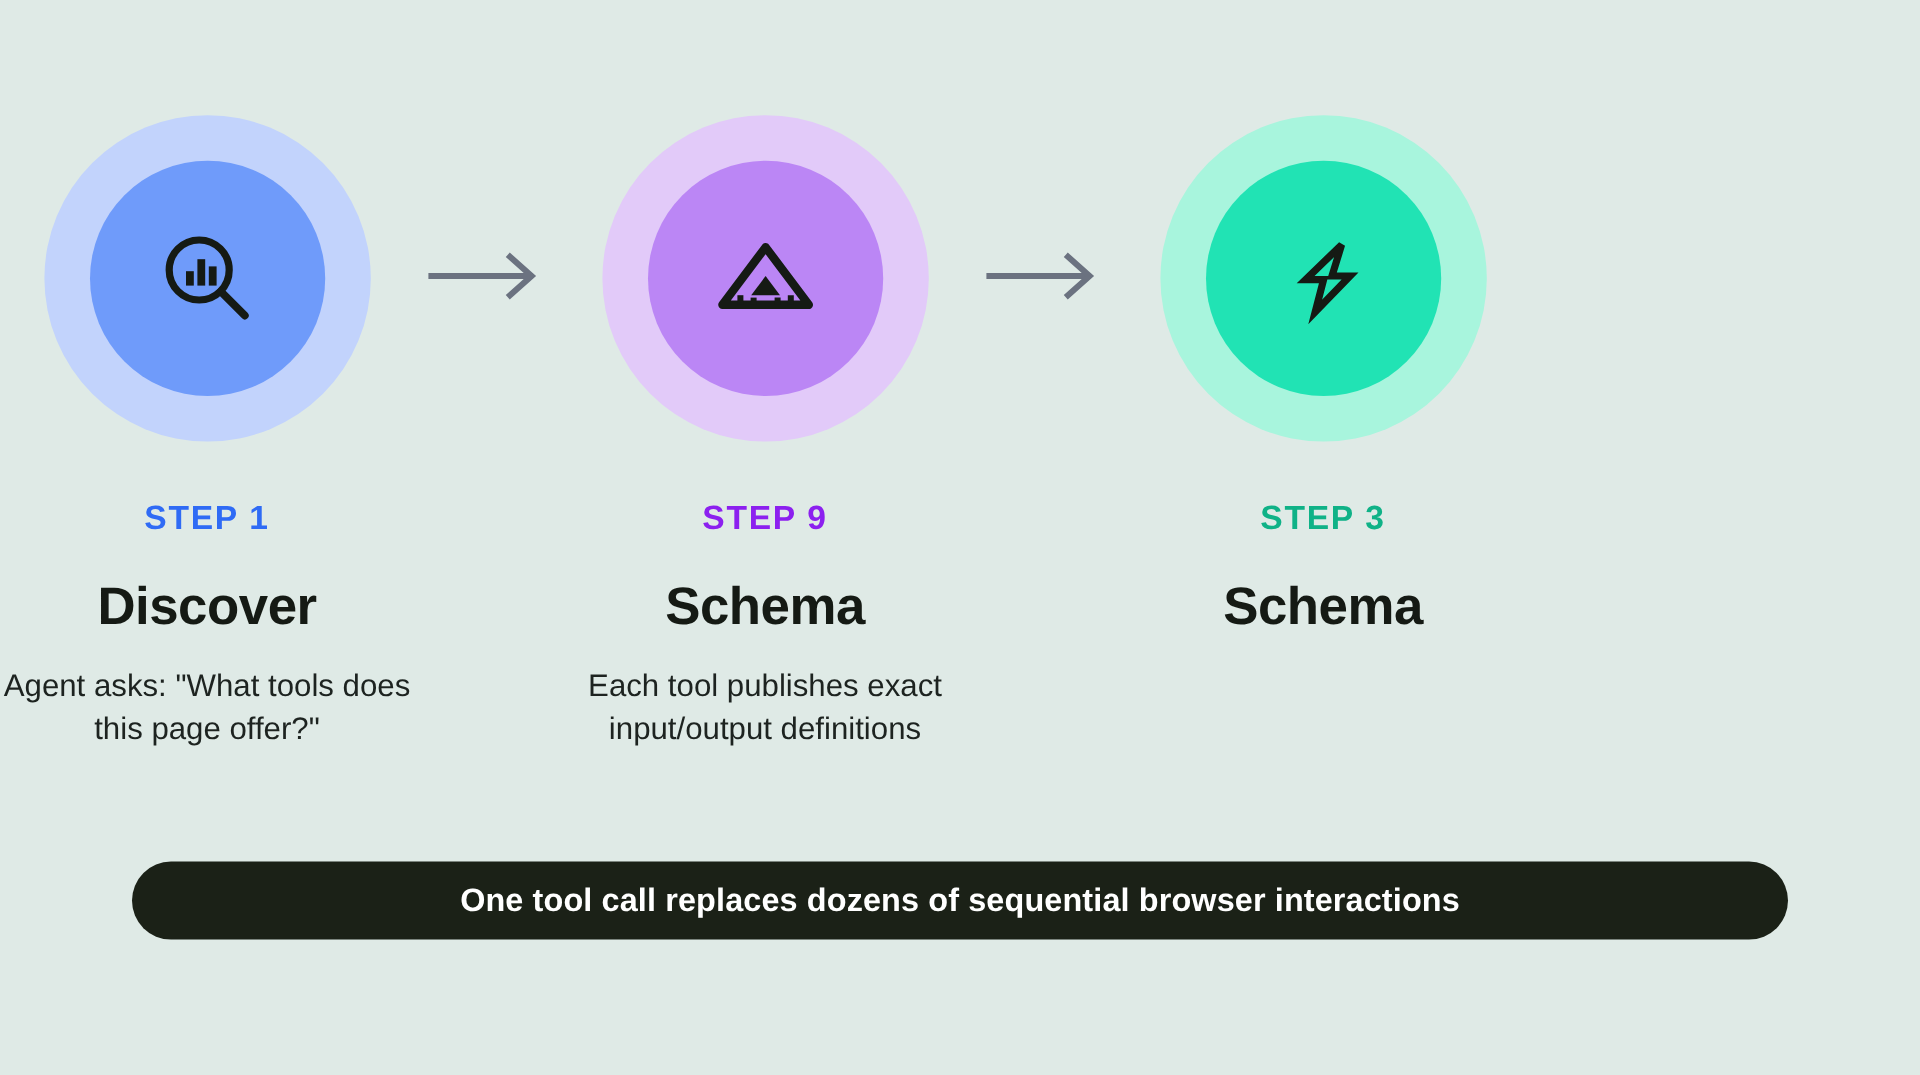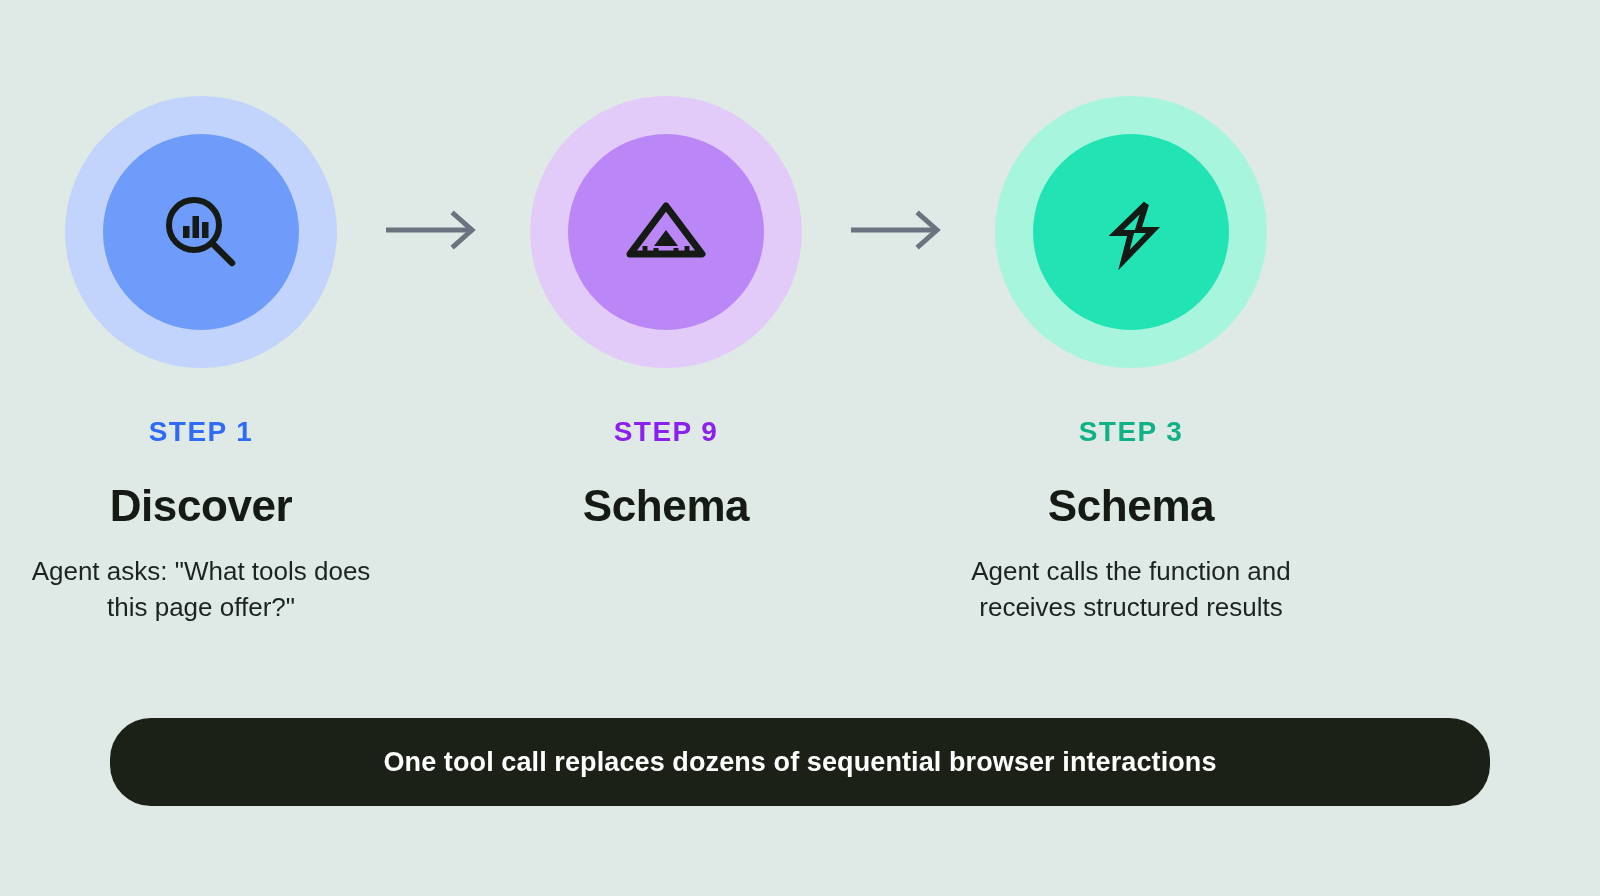--- a/index.html
+++ b/index.html
@@ -23,21 +23,21 @@
 
   
   .steps-row {
     position: absolute;
     top: 96px;
     left: 0;
     width: 1332px;
     display: flex;
     flex-direction: row;
     align-items: flex-start;
-    justify-content: center;
+    justify-content: flex-start;
   }
 
   .step {
     width: 345px;
     display: flex;
     flex-direction: column;
     align-items: center;
   }
 
   .halo {
@@ -100,21 +100,21 @@
     justify-content: center;
     flex: 0 0 auto;
   }
 
   
   .banner {
     position: absolute;
     left: 110px;
     top: 718px;
     width: 1380px;
-    height: 88px;
+    height: 65px;
     background: #1b2117;
     border-radius: 41px;
     display: flex;
     align-items: center;
     justify-content: center;
   }
 
   .banner-text {
     color: #ffffff;
     font-size: 27px;
@@ -168,20 +168,21 @@
               <line x1="27" y1="62" x2="27" y2="70" stroke="#151a14" stroke-width="5"></line>
               <line x1="38" y1="64" x2="38" y2="70" stroke="#151a14" stroke-width="5"></line>
               <line x1="58" y1="64" x2="58" y2="70" stroke="#151a14" stroke-width="5"></line>
               <line x1="69" y1="62" x2="69" y2="70" stroke="#151a14" stroke-width="5"></line>
             </svg>
           </span>
         </div>
       </div>
       <div class="step-label" style="color:#8c20ef">STEP 9</div>
       <div class="step-title">Schema</div>
+      <div class="step-desc">Each tool publishes exact input/output definitions</div>
     </div>
 
     <div class="arrow-cell">
       <span>
         <svg width="100" height="40" viewBox="0 0 100 40" fill="none">
           <line x1="2" y1="20" x2="86" y2="20" stroke="#6b7280" stroke-width="5"></line>
           <polyline points="70,4 88,20 70,36" stroke="#6b7280" stroke-width="5" fill="none" stroke-linecap="square" stroke-linejoin="miter"></polyline>
         </svg>
       </span>
     </div>
@@ -191,21 +192,20 @@
         <div class="disc" style="background:#21e3b4">
           <span>
             <svg width="96" height="96" viewBox="0 0 96 96" fill="none">
               <path d="M63 20 L33 49 L48 49 L41 76 L70 46 L55 46 Z" stroke="#151a14" stroke-width="6" fill="none" stroke-linejoin="miter"></path>
             </svg>
           </span>
         </div>
       </div>
       <div class="step-label" style="color:#0fb287">STEP 3</div>
       <div class="step-title">Schema</div>
-      <div class="step-desc">Agent calls the function and receives structured results</div>
     </div>
 
   </div>
 
   <div class="banner">
     <span class="banner-text">One tool call replaces dozens of sequential browser interactions</span>
   </div>
 
 </div>
 

